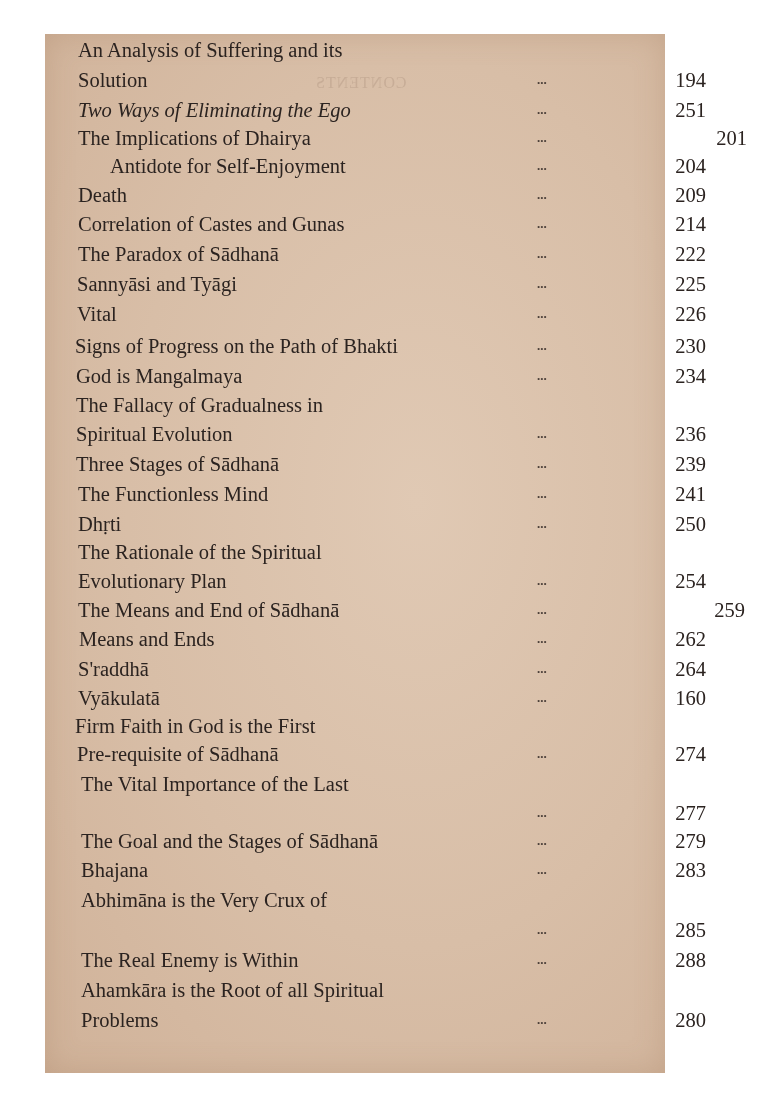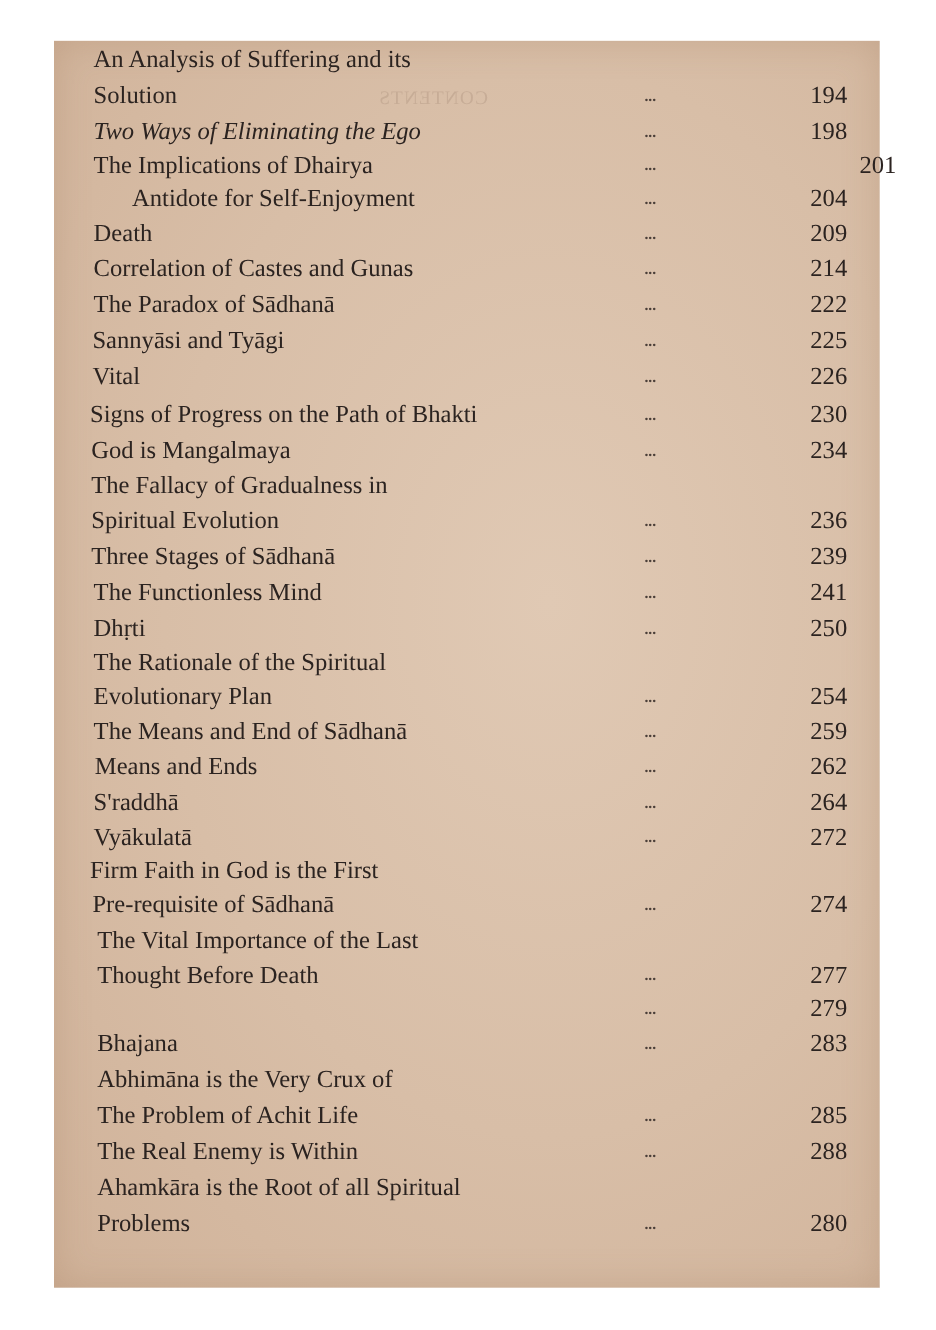--- a/index.html
+++ b/index.html
@@ -1,21 +1,21 @@
 <!DOCTYPE html>
 <html><head>
   <meta charset="utf-8">
   <style>
     html, body { margin: 0; padding: 0; }
     body {
       width: 780px; height: 1108px; background: #ffffff;
       position: relative; overflow: hidden;
     }
     .page {
-      position: absolute; left: 45px; top: 34px; width: 688px; height: 1039px;
+      position: absolute; left: 45px; top: 34px; width: 620px; height: 1039px;
       background: radial-gradient(ellipse at 60% 45%, #e0c9b4 0%, #d8bea7 55%, #d0b299 100%);
       box-shadow: inset 0 0 30px rgba(150,110,80,0.25);
     }
     .ghost {
       position: absolute; left: 270px; top: 40px;
       font-family: "Liberation Serif", serif; font-size: 16px; letter-spacing: 1px;
       color: rgba(120,95,80,0.18); transform: scaleX(-1);
     }
     .line {
       position: absolute; left: 0; width: 688px; height: 28px;
@@ -36,21 +36,21 @@
         <span class="title" style="left: 33px;">An Analysis of Suffering and its</span>
       </div>
       <div class="line" style="top: 32px;">
         <span class="title" style="left: 33px; text-align: right;">Solution</span>
         <span class="dots">...</span>
         <span class="page-num">194</span>
       </div>
       <div class="line" style="top: 62px;">
         <span class="title" style="left: 33px; font-style: italic;">Two Ways of Eliminating the Ego</span>
         <span class="dots">...</span>
-        <span class="page-num">198</span>
+        <span class="page-num">251</span>
       </div>
       <div class="line" style="top: 90px; padding-left: 41px;">
         <span class="title" style="left: 33px;">The Implications of Dhairya</span>
         <span class="dots">...</span>
         <span class="page-num">201</span>
       </div>
       <div class="line" style="top: 118px;">
         <span class="title" style="left: 33px; margin-left: 32px;">Antidote for Self-Enjoyment</span>
         <span class="dots">...</span>
         <span class="page-num">204</span>
@@ -114,70 +114,69 @@
         <span class="page-num">250</span>
       </div>
       <div class="line" style="top: 504px;">
         <span class="title" style="left: 33px;">The Rationale of the Spiritual</span>
       </div>
       <div class="line" style="top: 533px;">
         <span class="title" style="left: 33px;">Evolutionary Plan</span>
         <span class="dots">...</span>
         <span class="page-num">254</span>
       </div>
-      <div class="line" style="top: 562px;">
+      <div class="line" style="top: 562px; padding-left: 39px;">
         <span class="title" style="left: 33px;">The Means and End of Sādhanā</span>
         <span class="dots">...</span>
         <span class="page-num">259</span>
       </div>
       <div class="line" style="top: 591px;">
         <span class="title" style="left: 34px;">Means and  Ends</span>
         <span class="dots">...</span>
         <span class="page-num">262</span>
       </div>
       <div class="line" style="top: 621px;">
         <span class="title" style="left: 33px;">S'raddhā</span>
         <span class="dots">...</span>
         <span class="page-num">264</span>
       </div>
       <div class="line" style="top: 650px;">
         <span class="title" style="left: 33px;">Vyākulatā</span>
         <span class="dots">...</span>
-        <span class="page-num">272</span>
+        <span class="page-num">160</span>
       </div>
       <div class="line" style="top: 678px;">
         <span class="title" style="left: 30px;">Firm Faith in God is the First</span>
       </div>
       <div class="line" style="top: 706px;">
         <span class="title" style="left: 32px;">Pre-requisite of Sādhanā</span>
         <span class="dots">...</span>
         <span class="page-num">274</span>
       </div>
       <div class="line" style="top: 736px; padding-left: 16px;">
         <span class="title" style="left: 36px;">The Vital Importance of the Last</span>
       </div>
       <div class="line" style="top: 765px;">
-        <span class="title" style="left: 36px;">Thought Before Death</span>
         <span class="dots">...</span>
         <span class="page-num">277</span>
       </div>
       <div class="line" style="top: 793px;">
+        <span class="title" style="left: 36px;">The Goal and the Stages of Sādhanā</span>
         <span class="dots">...</span>
         <span class="page-num">279</span>
       </div>
       <div class="line" style="top: 822px;">
         <span class="title" style="left: 36px;">Bhajana</span>
         <span class="dots">...</span>
         <span class="page-num">283</span>
       </div>
       <div class="line" style="top: 852px;">
         <span class="title" style="left: 36px;">Abhimāna is the Very Crux of</span>
       </div>
       <div class="line" style="top: 882px;">
-        <span class="title" style="left: 36px;">The Problem of Achit Life</span>
         <span class="dots">...</span>
         <span class="page-num">285</span>
       </div>
       <div class="line" style="top: 912px;">
         <span class="title" style="left: 36px;">The Real Enemy is Within</span>
         <span class="dots">...</span>
         <span class="page-num">288</span>
       </div>
       <div class="line" style="top: 942px;">
         <span class="title" style="left: 36px;">Ahamkāra is the Root of all Spiritual</span>

